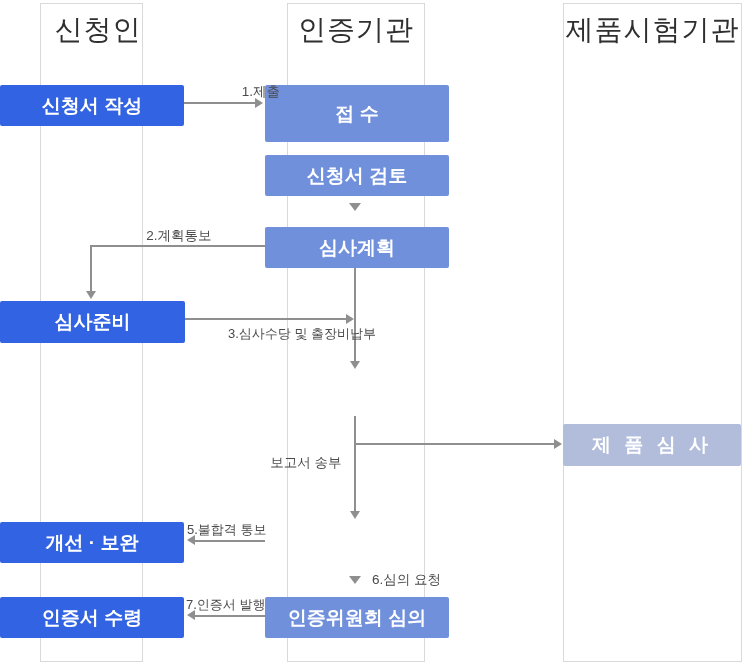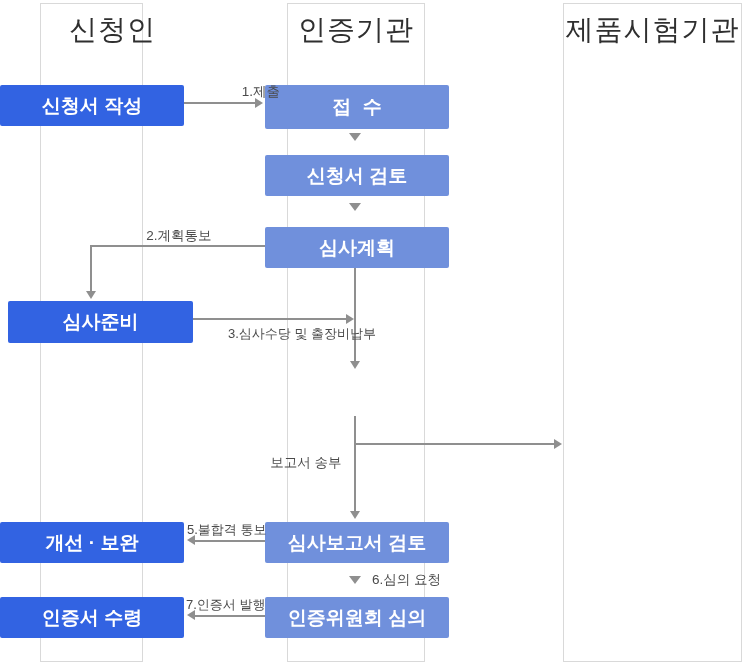--- a/index.html
+++ b/index.html
@@ -7,37 +7,37 @@
   #canvas{position:relative;width:750px;height:670px;background:#fff;overflow:hidden;}
 
   
   .lane{position:absolute;top:3px;height:659px;border:1px solid var(--lane-border,#d9d9d9);box-sizing:border-box;background:#fff;z-index:0;}
   #lane-applicant{left:40px;width:103px;}
   #lane-cert{left:287px;width:138px;}
   #lane-test{left:563px;width:179px;}
 
   .lane-header{position:absolute;top:12px;height:36px;line-height:36px;text-align:center;
     font-size:28px;color:var(--header-text,#2f2f2f);z-index:3;letter-spacing:1px;white-space:nowrap;}
-  #hdr-applicant{left:40px;width:116px;text-align:right;}
+  #hdr-applicant{left:40px;width:116px;}
   #hdr-cert{left:287px;width:138px;}
   #hdr-test{left:563px;width:179px;font-family:Liberation Serif, serif;}
 
   
   .pbox{position:absolute;color:#ffffff;font-weight:700;font-size:19px;text-align:center;
     display:flex;align-items:center;justify-content:center;z-index:2;border-radius:2px;white-space:nowrap;}
   .pbox.blue{background:var(--primary-blue,#3263e2);}
   .pbox.mid{background:var(--medium-blue,#7090dc);}
   .pbox.pale{background:var(--pale-blue,#b2bddc);}
   .pbox.dark{background:var(--dark-gray,#474747);}
 
   #box-write-application{left:0;top:85px;width:184px;height:41px;}
-  #box-reception{left:265px;top:85px;width:184px;height:44px;font-family:Liberation Mono, monospace;}
+  #box-reception{left:265px;top:85px;width:184px;height:57px;}
   #box-application-review{left:265px;top:155px;width:184px;height:41px;}
   #box-audit-plan{left:265px;top:227px;width:184px;height:41px;}
-  #box-audit-preparation{left:8px;top:301px;width:185px;height:42px;}
+  #box-audit-preparation{left:0;top:301px;width:185px;height:42px;}
   #box-factory-audit{left:183px;top:370px;width:354px;height:46px;font-size:20px;letter-spacing:6px;}
   #box-product-audit{left:563px;top:424px;width:178px;height:42px;letter-spacing:4px;}
   #box-improvement{left:0;top:522px;width:184px;height:41px;}
   #box-audit-report-review{left:265px;top:522px;width:184px;height:41px;}
   #box-certificate-receipt{left:0;top:597px;width:184px;height:41px;}
   #box-committee{left:265px;top:597px;width:184px;height:41px;}
 
   
   .hline{position:absolute;height:1.5px;background:var(--line-gray,#8f8f8f);z-index:1;}
   .vline{position:absolute;width:1.5px;background:var(--line-gray,#8f8f8f);z-index:1;}
@@ -123,18 +123,18 @@
   <div class="flabel" id="lbl-report">보고서 송부</div>
   <div class="flabel" id="lbl-fail">5.불합격 통보</div>
   <div class="flabel" id="lbl-deliberation">6.심의 요청</div>
   <div class="flabel" id="lbl-issue">7.인증서 발행</div>
 
   <div class="pbox blue" id="box-write-application">신청서 작성</div>
   <div class="pbox mid" id="box-reception">접 수</div>
   <div class="pbox mid" id="box-application-review">신청서 검토</div>
   <div class="pbox mid" id="box-audit-plan">심사계획</div>
   <div class="pbox blue" id="box-audit-preparation">심사준비</div>
+  <div class="pbox pale" id="box-product-audit">제 품 심 사</div>
   <div class="pbox blue" id="box-improvement">개선 · 보완</div>
-  <div class="pbox mid" id="box-audit-report-review">심사보고서 검토</div>
   <div class="pbox blue" id="box-certificate-receipt">인증서 수령</div>
   <div class="pbox mid" id="box-committee">인증위원회 심의</div>
 
 </div>
 
 </body></html>

